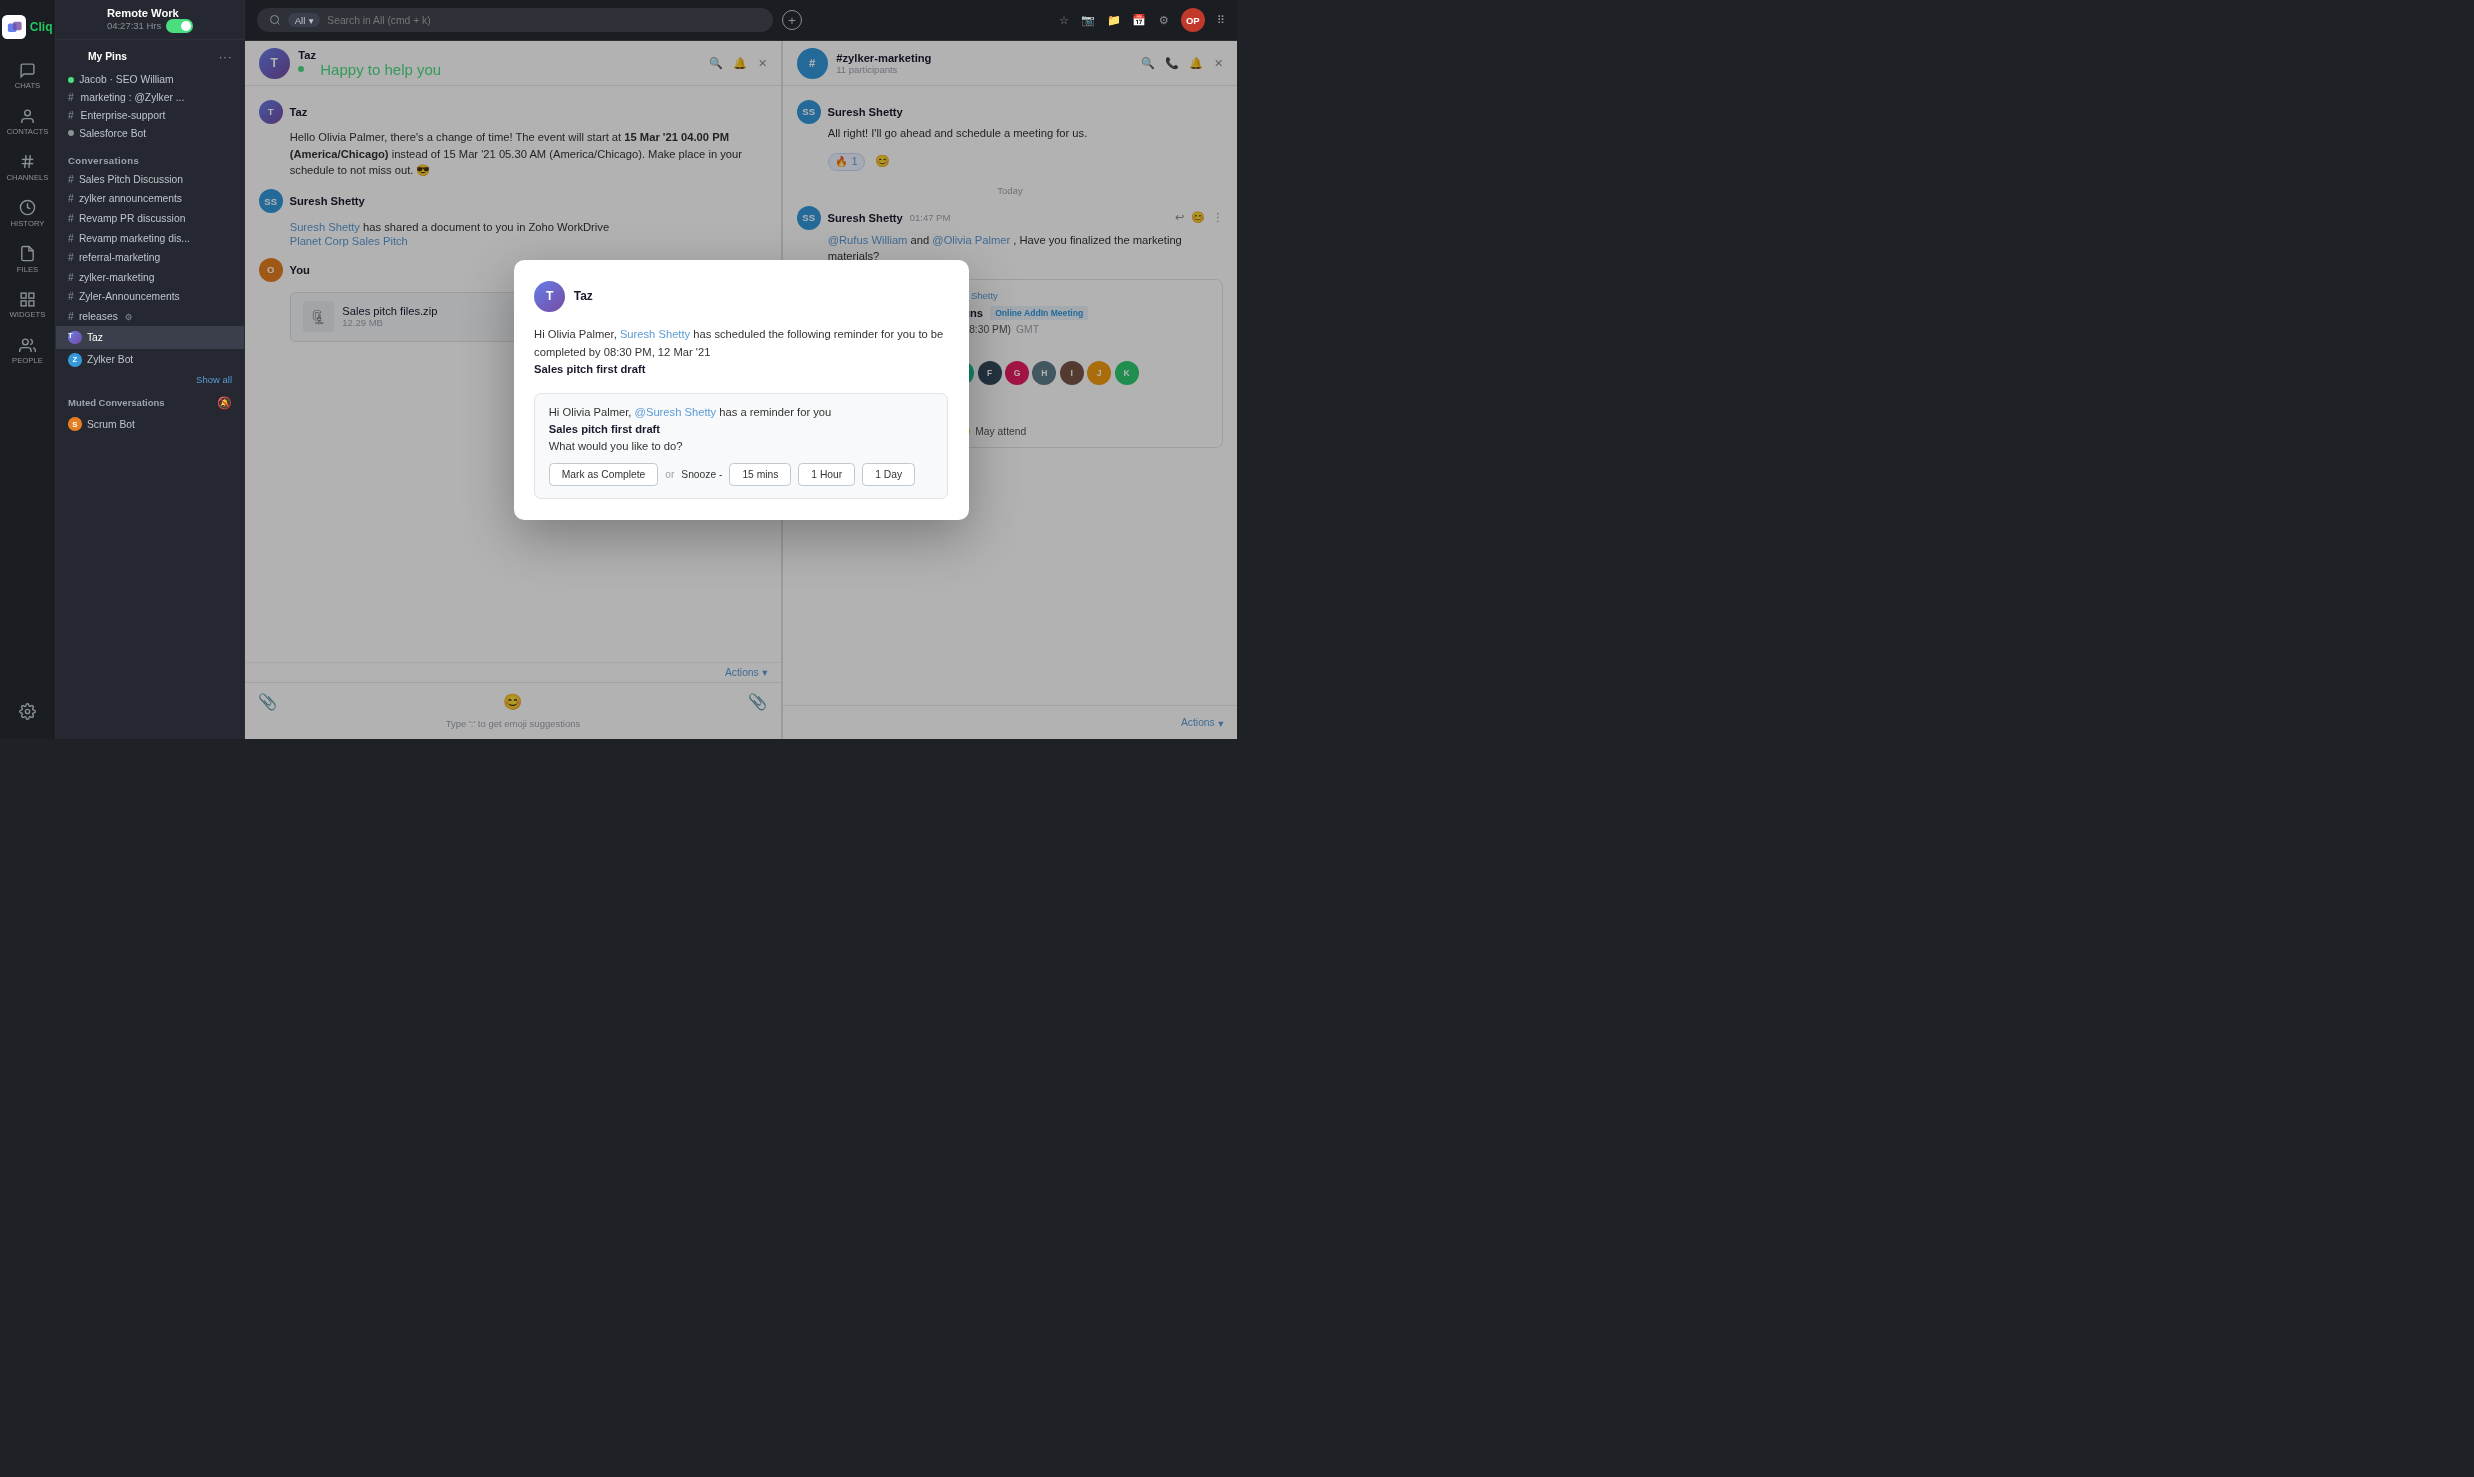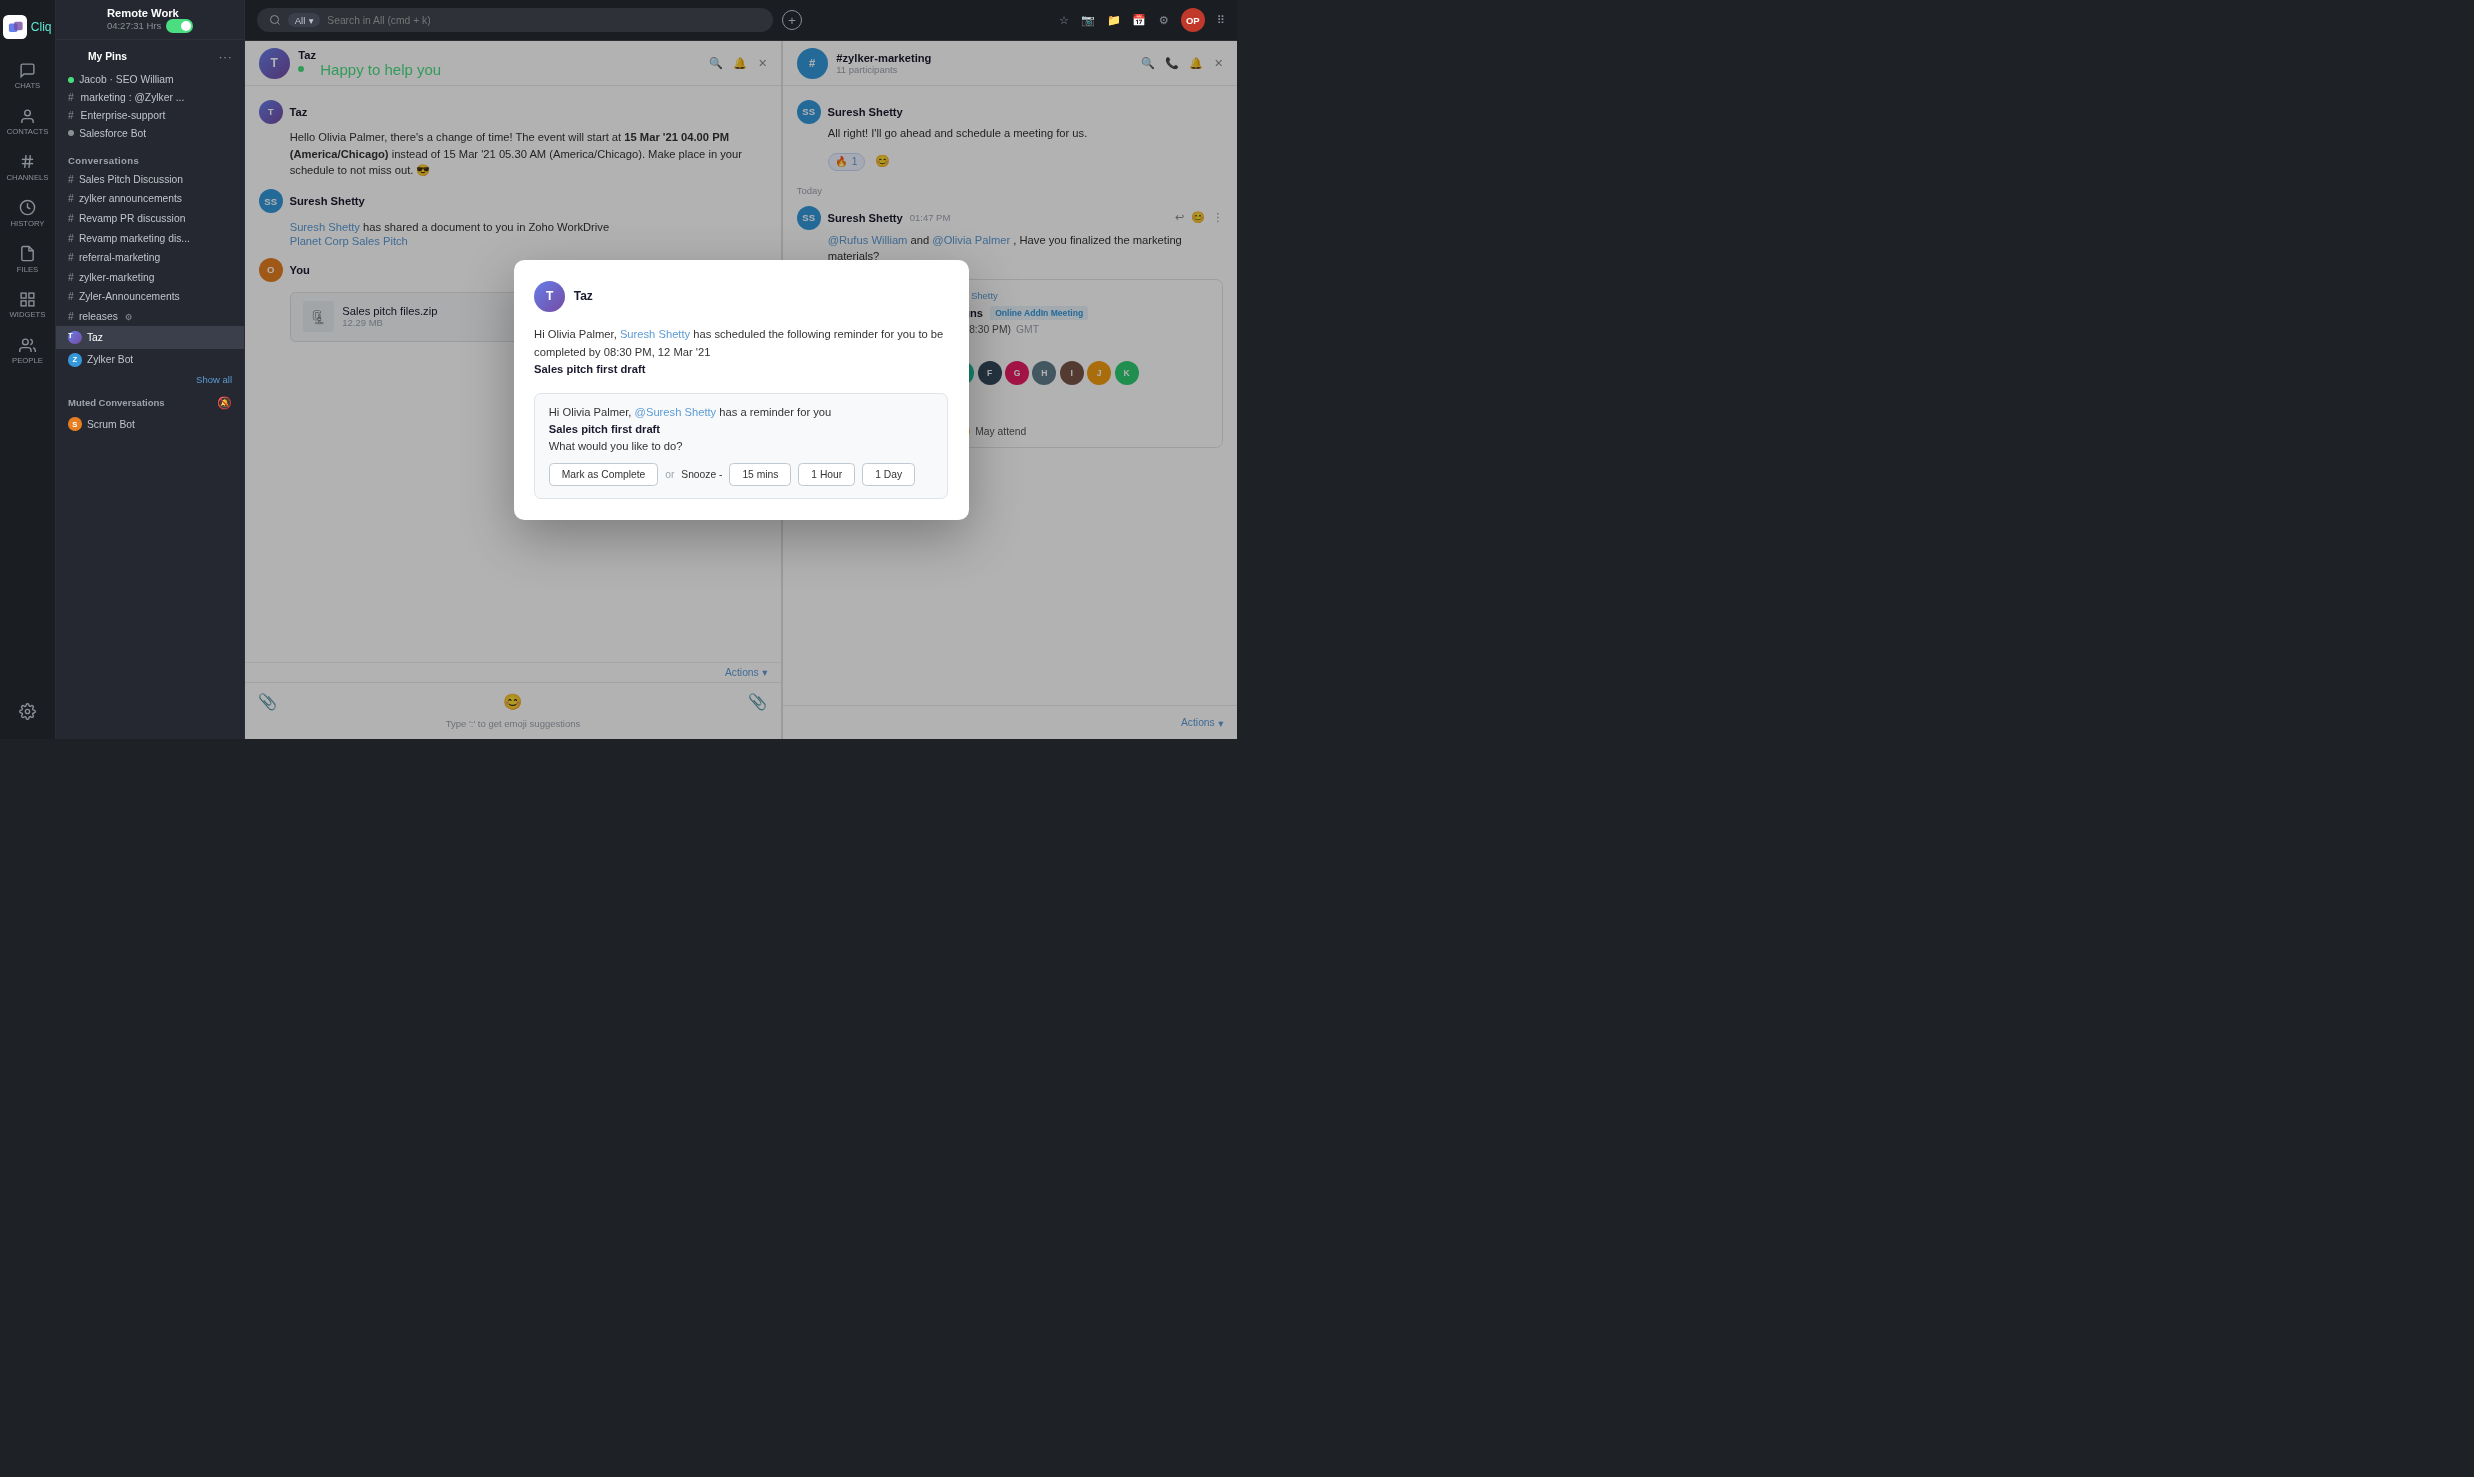--- a/index.html
+++ b/index.html
@@ -107,21 +107,21 @@
     
     .right-header { height: 45px; display: flex; align-items: center; padding: 0 13.7px; border-bottom: 0.9px solid #e8e8e8; gap: 8.6px; flex-shrink: 0; }
     .right-header-avatar { width: 31px; height: 31px; border-radius: 50%; background: #3498db; display: flex; align-items: center; justify-content: center; color: #fff; font-size: 11.2px; font-weight: bold; }
     .right-header-info { flex: 1; }
     .right-header-name { font-weight: 600; color: #1a1a2e; font-size: 11.2px; }
     .right-header-sub { color: #9da3ae; font-size: 9.5px; }
     .right-header-actions { display: flex; gap: 10.3px; color: #8b8f96; }
     .right-messages { flex: 1; overflow-y: auto; padding: 13.7px; background: #fff; }
     .right-message { margin-bottom: 13.7px; }
     .right-message-text { font-size: 11.2px; color: #333; line-height: 1.5; }
-    .today-divider { text-align: left; color: #9da3ae; font-size: 9.5px; margin: 10.3px 0; }
+    .today-divider { text-align: center; color: #9da3ae; font-size: 9.5px; margin: 10.3px 0; }
     .reaction { display: inline-flex; align-items: center; gap: 3.4px; background: #f0f4ff; border: 0.9px solid #c8d8f8; border-radius: 10.3px; padding: 1.7px 6.9px; font-size: 10.3px; color: #5b9bd5; cursor: pointer; margin-top: 5.2px; }
 
     .event-card { border: 0.9px solid #e0e4e8; border-radius: 6.9px; padding: 10.3px 12px; margin-top: 6.9px; }
     .event-invite { color: #9da3ae; font-size: 9.5px; margin-bottom: 5.2px; }
     .event-title { font-weight: 600; color: #1a1a2e; font-size: 11.2px; margin-bottom: 3.4px; display: flex; align-items: center; gap: 6.9px; }
     .event-online-badge { background: #e8f4fd; color: #3498db; font-size: 8.6px; padding: 1.7px 5.2px; border-radius: 2.6px; }
     .event-time { display: flex; align-items: center; gap: 5.2px; color: #555; font-size: 10.3px; margin-bottom: 8.6px; }
     .event-time .gmt { color: #9da3ae; }
     .attendees-label { color: #9da3ae; font-size: 9.5px; margin-bottom: 5.2px; }
     .attendees-row { display: flex; gap: 3.4px; flex-wrap: wrap; }
@@ -164,21 +164,21 @@
 <div class="app-container">
 
   <div class="left-sidebar">
     <div class="app-logo">
       <div class="logo-icon">
         <svg width="15.5" height="15.5" viewBox="0 0 18 18" fill="none">
           <rect x="1" y="4" width="10" height="10" rx="2" fill="#667eea"></rect>
           <rect x="7" y="2" width="10" height="10" rx="2" fill="#764ba2" opacity="0.8"></rect>
         </svg>
       </div>
-      <span class="app-logo-text" style="color:#5eead4;font-weight:400;font-size:12px;margin-left:3.4px;">Cliq</span>
+      <span class="app-logo-text" style="color:#22c55e;font-weight:700;font-size:12px;margin-left:3.4px;">Cliq</span>
     </div>
 
     <div class="sidebar-nav-item">
       <svg viewBox="0 0 24 24" fill="none" stroke="currentColor" stroke-width="2">
           <path d="M21 15a2 2 0 01-2 2H7l-4 4V5a2 2 0 012-2h14a2 2 0 012 2z"></path>
         </svg>
       <span class="sidebar-nav-label">CHATS</span>
     </div>
     <div class="sidebar-nav-item">
       <svg viewBox="0 0 24 24" fill="none" stroke="currentColor" stroke-width="2">

